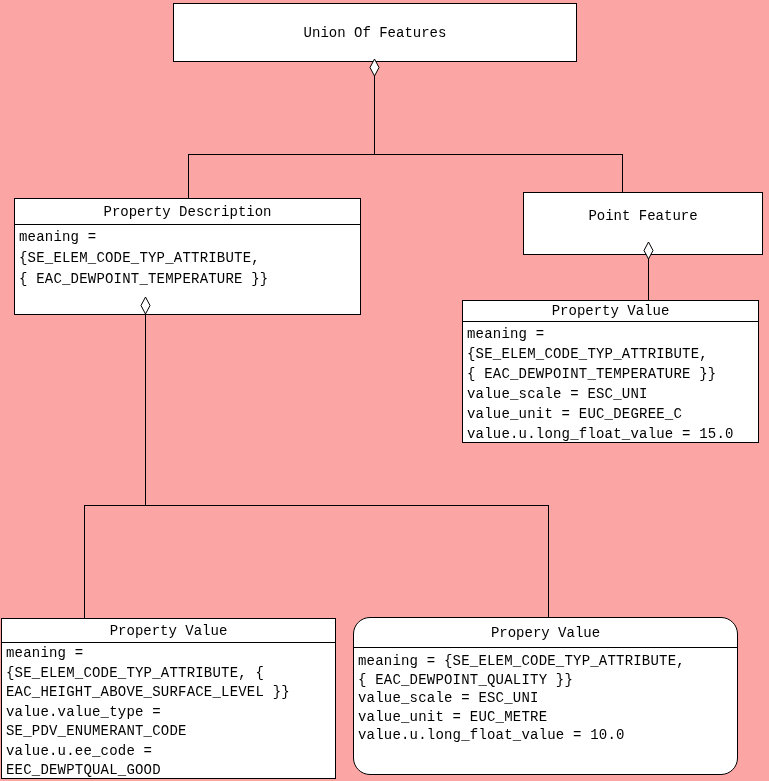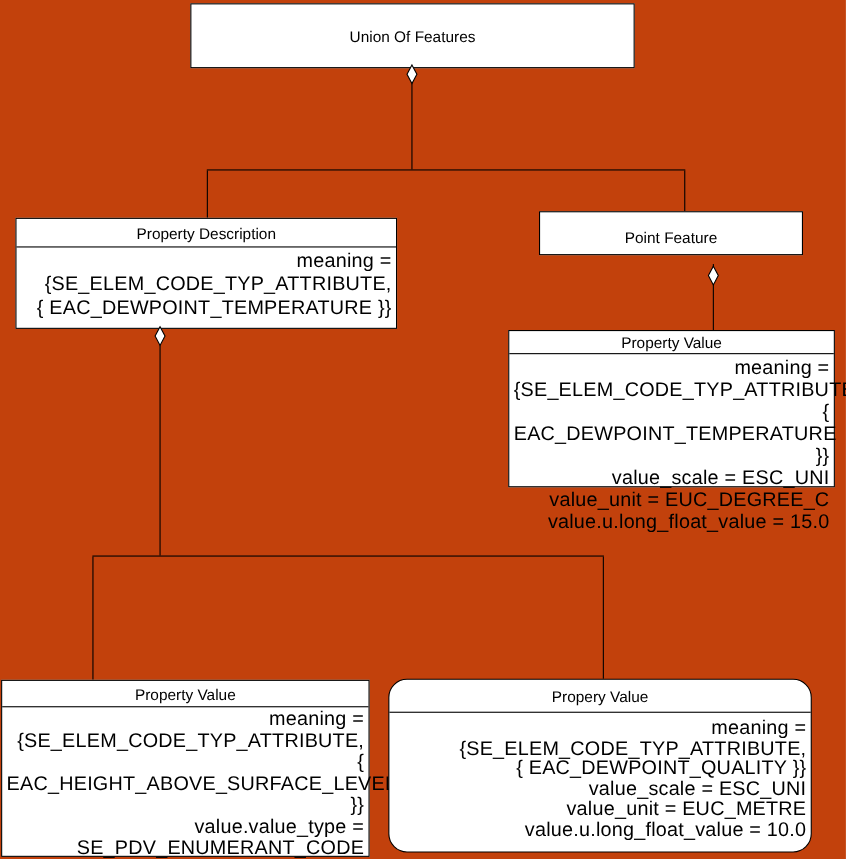--- a/index.html
+++ b/index.html
@@ -4,70 +4,69 @@
 <style>
   html, body {
     margin: 0;
     padding: 0;
     background: #ffffff;
   }
   #canvas {
     position: relative;
     width: 769px;
     height: 781px;
-    background: #c2410c;
-    font-family: Liberation Sans, sans-serif;
+    background: #fca5a5;
+    font-family: Liberation Mono, monospace;
     color: #000000;
     overflow: hidden;
-    text-align: right;
   }
   .box {
     position: absolute;
     box-sizing: border-box;
     border: 1px solid #000000;
     background: #ffffff;
     z-index: 2;
   }
   .title {
     box-sizing: border-box;
     width: 100%;
     display: flex;
     align-items: center;
     justify-content: center;
     font-size: 14px;
     white-space: nowrap;
   }
   .title.sep { border-bottom: 1px solid #000000; }
   .body {
     box-sizing: border-box;
-    font-size: 18px;
+    font-size: 14px;
     white-space: pre-line;
     padding: 1px 4px 0 4px;
     letter-spacing: 0.2px;
   }
   .edge {
     position: absolute;
     background: #000000;
     z-index: 1;
   }
   .diamond {
     position: absolute;
     z-index: 3;
     line-height: 0;
   }
 
   
   #b-union        { left: 173px; top: 3px;   width: 404px; height: 59px; }
   #b-union .title { height: 57px; }
 
-  #b-propdesc        { left: 14px;  top: 198px; width: 347px; height: 101px; }
+  #b-propdesc        { left: 14px;  top: 198px; width: 347px; height: 117px; }
   #b-propdesc .title { height: 26px; }
   #b-propdesc .body  { line-height: 21px; padding-top: 2px; }
 
-  #b-pointfeat        { left: 490px; top: 192px; width: 240px; height: 40px; }
+  #b-pointfeat        { left: 523px; top: 192px; width: 240px; height: 63px; }
   #b-pointfeat .title { height: 46px; }
 
   #b-pvtemp        { left: 462px; top: 300px; width: 297px; height: 143px; }
   #b-pvtemp .title { height: 21px; }
   #b-pvtemp .body  { line-height: 20px; padding-top: 2px; }
 
   #b-pvheight        { left: 1px; top: 618px; width: 335px; height: 161px; }
   #b-pvheight .title { height: 24px; }
   #b-pvheight .body  { line-height: 19.5px; padding-top: 1px; }
 

